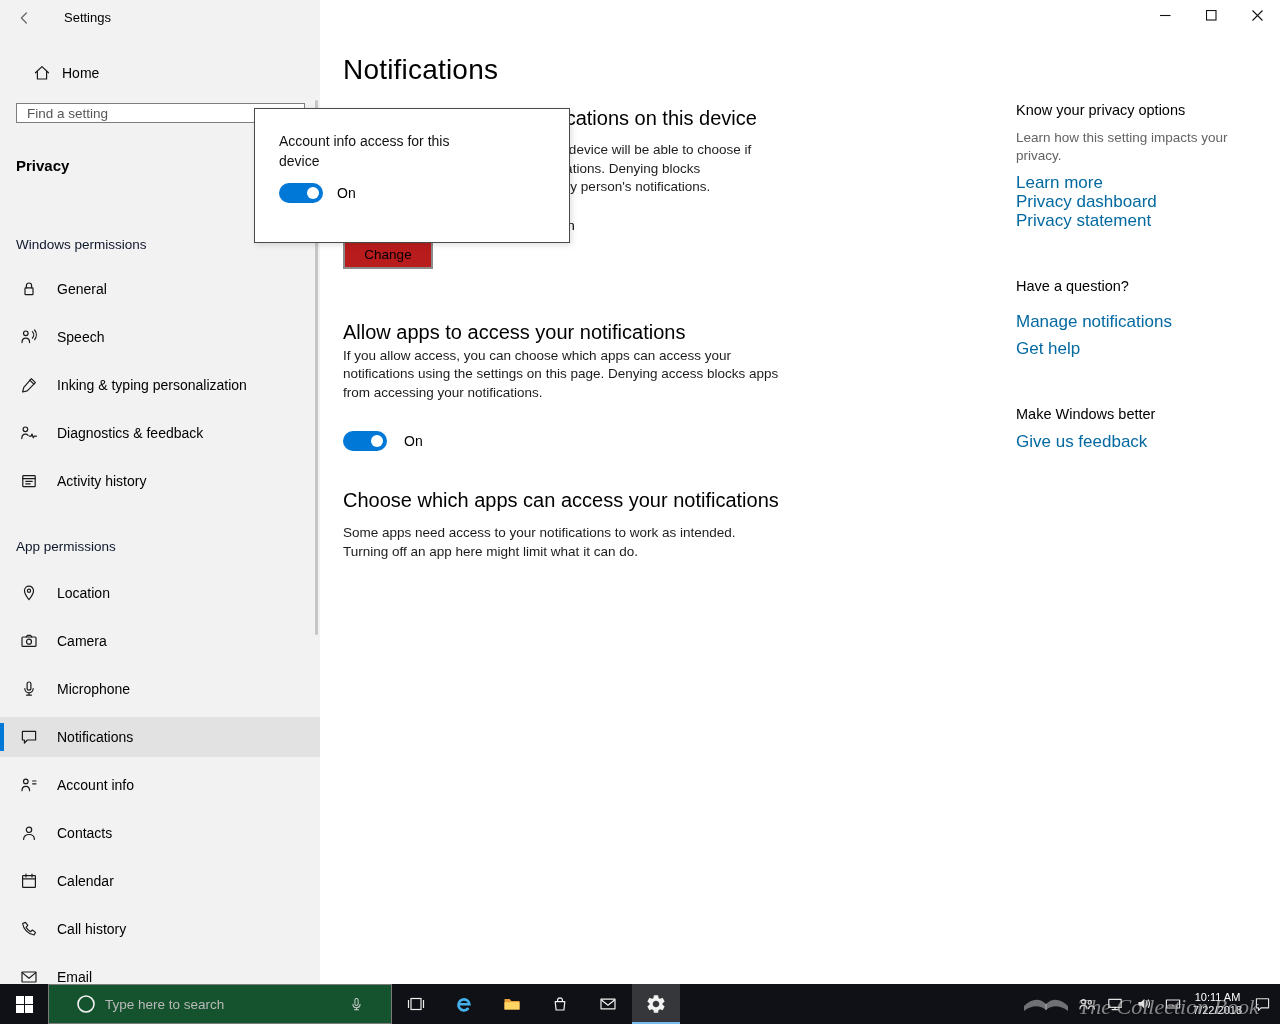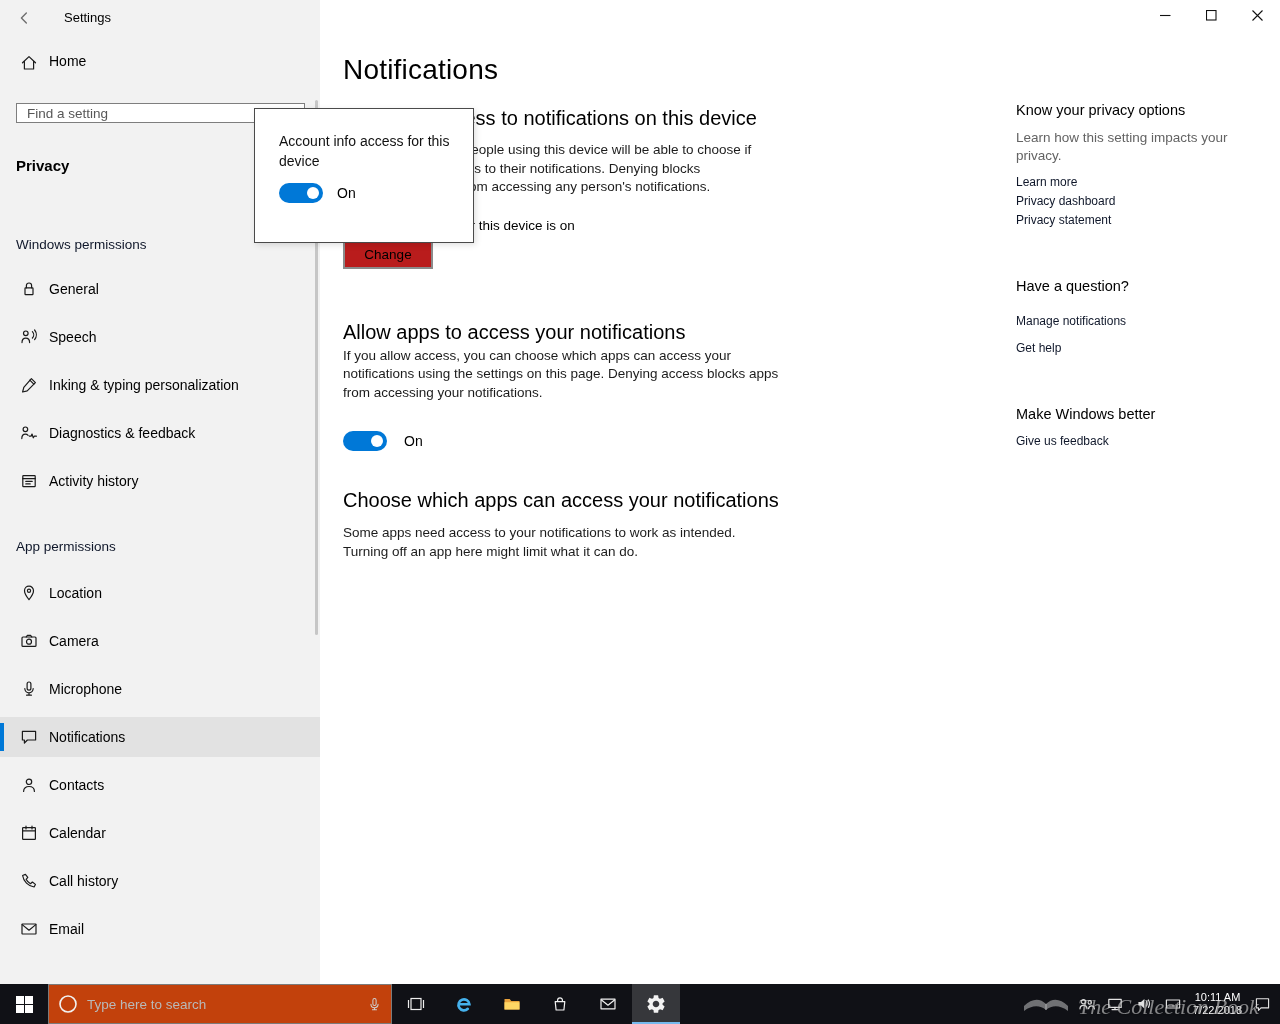--- a/index.html
+++ b/index.html
@@ -11,31 +11,31 @@
 
   .sidebar{position:absolute;left:0;top:0;bottom:0;width:320px;background:#f2f2f2;overflow:hidden}
   .side-scroll{position:absolute;right:2px;top:100px;width:3px;height:535px;background:#c6c6c6;border-radius:2px}
 
   .back-btn{position:absolute;left:12px;top:7px;width:26px;height:22px;z-index:10;display:flex;align-items:center;justify-content:center}
   .win-title{position:absolute;left:64px;top:10px;font-size:13px;z-index:10}
   .caption{position:absolute;right:0;top:0;display:flex;z-index:10}
   .cap-btn{width:46px;height:31px;display:flex;align-items:center;justify-content:center;cursor:default}
   .cap-btn svg{stroke:#111;stroke-width:1.1;fill:none}
 
-  .home-row{position:absolute;left:0;top:53px;width:100%;height:40px;display:flex;align-items:flex-start;padding-left:19px;gap:10px;font-size:14px}
+  .home-row{position:absolute;left:0;top:53px;width:100%;height:40px;display:flex;align-items:center;padding-left:32px;gap:10px;font-size:14px}
   .search-box{position:absolute;left:16px;top:103px;width:289px;height:20px;background:#fff;border:1px solid #7e7e7e}
   .search-box input{width:100%;height:100%;border:0;outline:0;padding:0 10px;font-size:13.5px;font-family:inherit;color:#333;background:transparent}
   .search-box input::placeholder{color:#575757}
   .cat-title{position:absolute;left:16px;top:157px;font-size:15px;font-weight:600}
 
   .nav{position:absolute;left:0;top:229px;right:0}
   .group-label{font-size:13.5px;color:#0f172a;padding-left:16px}
   .group-label.g1{height:40px;padding-top:8px}
   .group-label.g2{height:64px;padding-top:30px}
-  .nav-item{height:40px;display:flex;align-items:center;padding-left:19px;gap:10px;font-size:14px;margin-bottom:8px;position:relative;cursor:default}
+  .nav-item{height:40px;display:flex;align-items:center;padding-left:19px;gap:18px;font-size:14px;margin-bottom:8px;position:relative;cursor:default}
   .nav-item.selected{background:#e2e2e2}
   .nav-item.selected::before{content:"";position:absolute;left:0;top:6px;bottom:6px;width:4px;background:#0078d7}
   .icon svg,.icon20{display:block}
   .icon svg{fill:none;stroke:#1b1b1b;stroke-width:1.2;stroke-linecap:round;stroke-linejoin:round}
 
   
   .content{position:absolute;left:343px;top:0;width:500px;padding-top:54px}
   .page-title{font-size:28px;font-weight:400;letter-spacing:.2px}
   .section-h{font-size:20px;font-weight:400;white-space:nowrap}
   .s1-h{margin-top:21px;margin-left:37px}
@@ -51,37 +51,37 @@
   .toggle::after{content:"";position:absolute;top:4px;right:4px;width:12px;height:12px;border-radius:50%;background:#fff}
   .toggle-label{font-size:14px}
   .s3-h{margin-top:38px}
   .p3{margin-top:12px}
 
   
   .related{position:absolute;left:1016px;top:0;width:250px;padding-top:102px}
   .rel-h{font-size:14.5px;font-weight:400;color:#000}
   .rel-desc{margin-top:11px;font-size:13.5px;line-height:18px;color:#636363}
   .rel-links{margin-top:8px}
-  .rel-links a{display:block;font-size:12px;line-height:19px;color:#0f172a;text-decoration:none;cursor:pointer}
+  .rel-links a{display:block;font-size:17px;line-height:19px;color:#0369a1;text-decoration:none;cursor:pointer}
   .rel-links.spaced a{margin-bottom:8px}
   .q-h{margin-top:48px}
   .q-links{margin-top:18px}
   .b-h{margin-top:48px}
   .b-links{margin-top:10px}
 
   
-  .tooltip{position:absolute;left:254px;top:108px;width:220px;height:135px;background:#fff;border:1px solid #4a4a4a;z-index:40;padding:22px 0 0 24px;box-shadow:2px 2px 6px rgba(0,0,0,.12)}
+  .tooltip{position:absolute;left:254px;top:108px;width:316px;height:135px;background:#fff;border:1px solid #4a4a4a;z-index:40;padding:22px 0 0 24px;box-shadow:2px 2px 6px rgba(0,0,0,.12)}
   .tooltip-text{font-size:14px;line-height:20px;width:212px;color:#111}
   .tooltip-toggle-row{margin-top:12px;display:flex;align-items:center;gap:14px}
 
   
   .taskbar{position:absolute;left:0;bottom:0;width:100%;height:40px;background:#101116;display:flex;align-items:stretch;z-index:30}
   .tb-btn{width:48px;display:flex;align-items:center;justify-content:center;cursor:default}
   .tb-btn.active{background:rgba(255,255,255,.16);box-shadow:inset 0 -2px 0 #76b9ed}
-  .tb-search{width:344px;display:flex;align-items:center;background:#c2410c;border:1px solid #7b7b7b;padding:0 8px;gap:8px}
+  .tb-search{width:344px;display:flex;align-items:center;background:#14532d;border:1px solid #7b7b7b;padding:0 26px;gap:8px}
   .tb-search input{flex:1;background:transparent;border:0;outline:0;color:#ccc;font-size:13.5px;font-family:inherit}
   .tb-search input::placeholder{color:#b9b9b9}
   .tray{margin-left:auto;display:flex;align-items:center;gap:11px;padding-right:8px}
   .tray svg{fill:none;stroke:#e3e3e3;stroke-width:1.2;stroke-linecap:round;stroke-linejoin:round;display:block}
   .clock{font-size:11px;line-height:13px;color:#fff;text-align:center;cursor:default}
 
   
   .watermark{position:absolute;left:1020px;top:980px;z-index:60;pointer-events:none;display:flex;align-items:flex-end;gap:6px;color:rgba(233,233,233,.55)}
   .wm-text{font-family:"Liberation Serif",serif;font-size:22px;font-style:italic;white-space:nowrap;text-shadow:0 1px 2px rgba(0,0,0,.35)}
 </style>
@@ -214,20 +214,30 @@
         <span class="icon">
             <svg width="20" height="20" viewBox="0 0 20 20">
               <path d="M3.4 4.4 h13.2 v8.6 h-8.2 l-3 3 v-3 h-2 z"></path>
             </svg>
           </span>
         <span>Notifications</span>
       </div>
       <div class="nav-item">
         <span class="icon">
             <svg width="20" height="20" viewBox="0 0 20 20">
+              <circle cx="6.8" cy="6.4" r="2.3"></circle>
+              <path d="M3 15.7 c0-2.9 1.8-4.4 3.8-4.4 s3.8 1.5 3.8 4.4"></path>
+              <path d="M13.6 6 h3.4 M13.6 8.8 h3.4"></path>
+            </svg>
+          </span>
+        <span>Account info</span>
+      </div>
+      <div class="nav-item">
+        <span class="icon">
+            <svg width="20" height="20" viewBox="0 0 20 20">
               <circle cx="10" cy="6.8" r="2.7"></circle>
               <path d="M4.6 16.4 c0-3.3 2.4-4.9 5.4-4.9 s5.4 1.6 5.4 4.9"></path>
             </svg>
           </span>
         <span>Contacts</span>
       </div>
       <div class="nav-item">
         <span class="icon">
             <svg width="20" height="20" viewBox="0 0 20 20">
               <rect x="3.6" y="4.6" width="12.8" height="11.8" rx="0.6"></rect>

